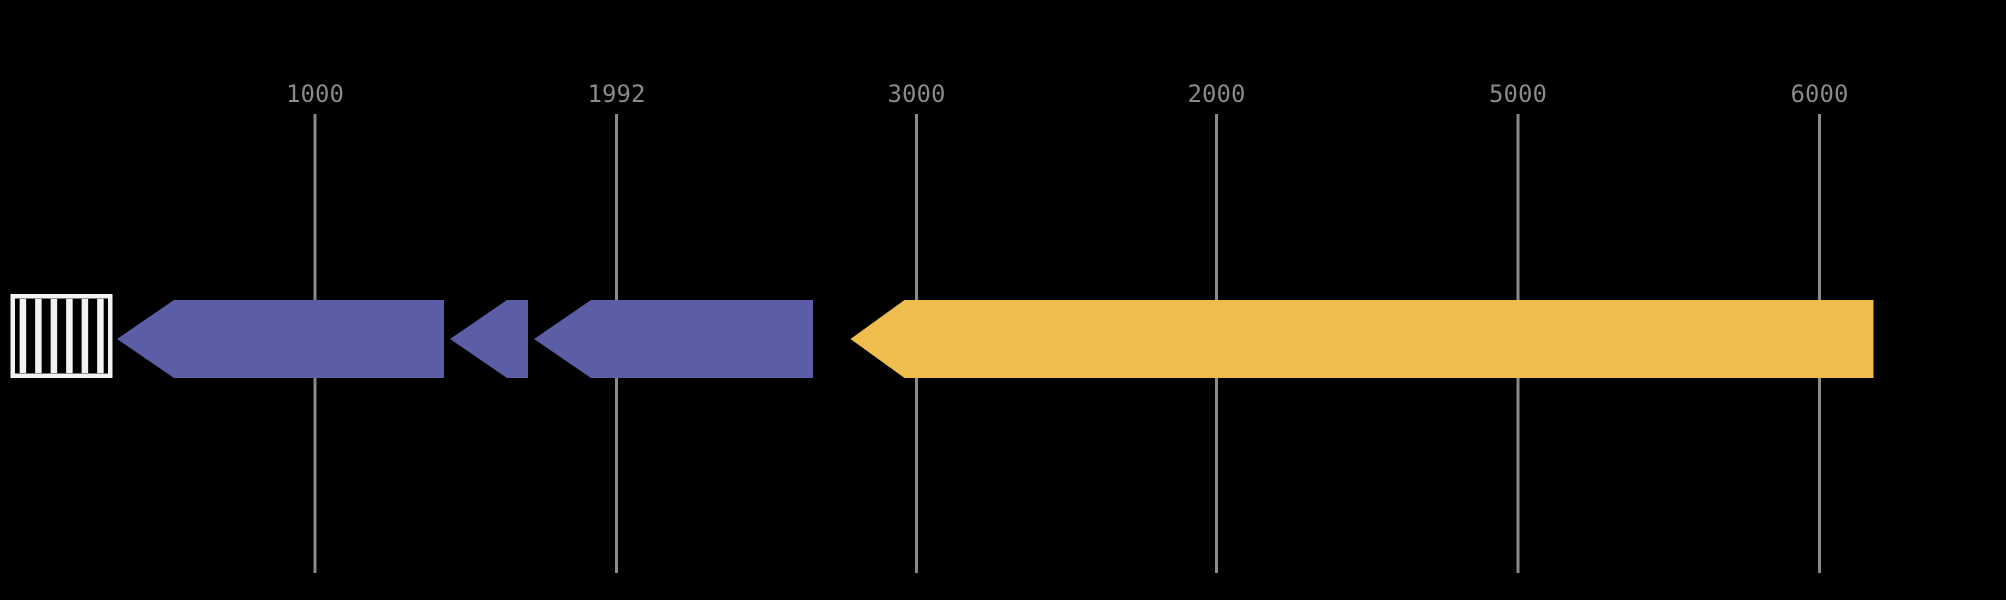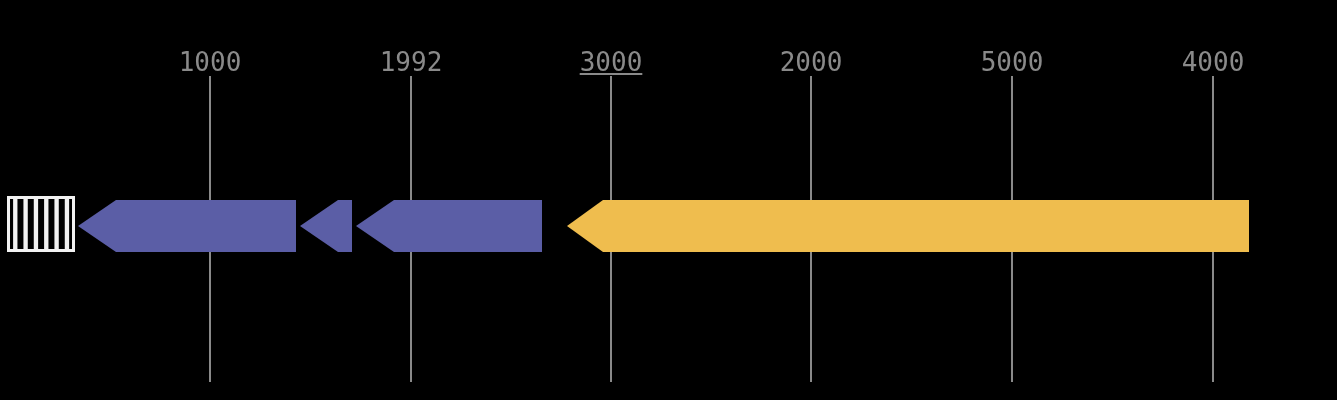--- a/index.html
+++ b/index.html
@@ -22,21 +22,21 @@
   
   .tick-line {
     position: absolute;
     width: 2px;
     background: #8a8a8a;
   }
   .tick-label {
     position: absolute;
     color: #8a8a8a;
     font-family: "DejaVu Sans Mono", monospace;
-    font-size: 26px;
+    font-size: 16px;
     line-height: 21px;
     letter-spacing: 0px;
     white-space: nowrap;
     transform: translateX(-50%);
     text-align: center;
   }
 
   
   .feature {
     position: absolute;
@@ -69,24 +69,24 @@
       <div class="tick-line" style="left: 410px; top: 76px; height: 306px; background: rgb(138, 138, 138);"></div>
       <div class="tick-line" style="left: 610px; top: 76px; height: 306px; background: rgb(138, 138, 138);"></div>
       <div class="tick-line" style="left: 810px; top: 76px; height: 306px; background: rgb(138, 138, 138);"></div>
       <div class="tick-line" style="left: 1011px; top: 76px; height: 306px; background: rgb(138, 138, 138);"></div>
       <div class="tick-line" style="left: 1212px; top: 76px; height: 306px; background: rgb(138, 138, 138);"></div>
     </div>
 
   <div id="tick-labels">
       <div class="tick-label" style="left: 210px; top: 52px; color: rgb(138, 138, 138);">1000</div>
       <div class="tick-label" style="left: 411px; top: 52px; color: rgb(138, 138, 138);">1992</div>
-      <div class="tick-label" style="left: 611px; top: 52px; color: rgb(138, 138, 138); text-decoration: underline;">3000</div>
+      <div class="tick-label" style="left: 611px; top: 52px; color: rgb(138, 138, 138);">3000</div>
       <div class="tick-label" style="left: 811px; top: 52px; color: rgb(138, 138, 138);">2000</div>
       <div class="tick-label" style="left: 1012px; top: 52px; color: rgb(138, 138, 138);">5000</div>
-      <div class="tick-label" style="left: 1213px; top: 52px; color: rgb(138, 138, 138);">4000</div>
+      <div class="tick-label" style="left: 1213px; top: 52px; color: rgb(138, 138, 138);">6000</div>
     </div>
 
   <div id="marker" class="marker-box" style="left: 7px; top: 196px; width: 68px; height: 56px; border-color: rgb(242, 242, 242); background: rgb(0, 0, 0);">
     <div class="marker-stripes">
         <svg width="62" height="50" viewBox="0 0 62 50">
           <rect x="3.10" y="0" width="4.34" height="50" fill="#f2f2f2"></rect>
           <rect x="13.43" y="0" width="4.34" height="50" fill="#f2f2f2"></rect>
           <rect x="23.77" y="0" width="4.34" height="50" fill="#f2f2f2"></rect>
           <rect x="34.10" y="0" width="4.34" height="50" fill="#f2f2f2"></rect>
           <rect x="44.43" y="0" width="4.34" height="50" fill="#f2f2f2"></rect>

